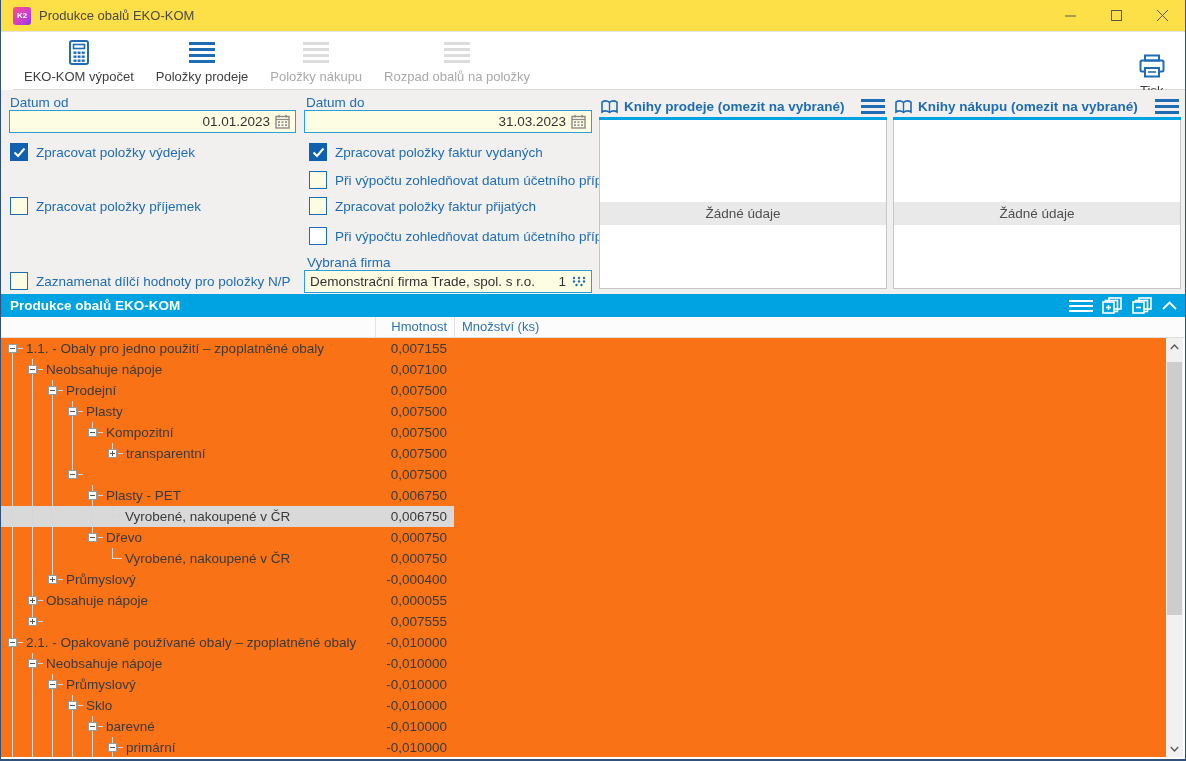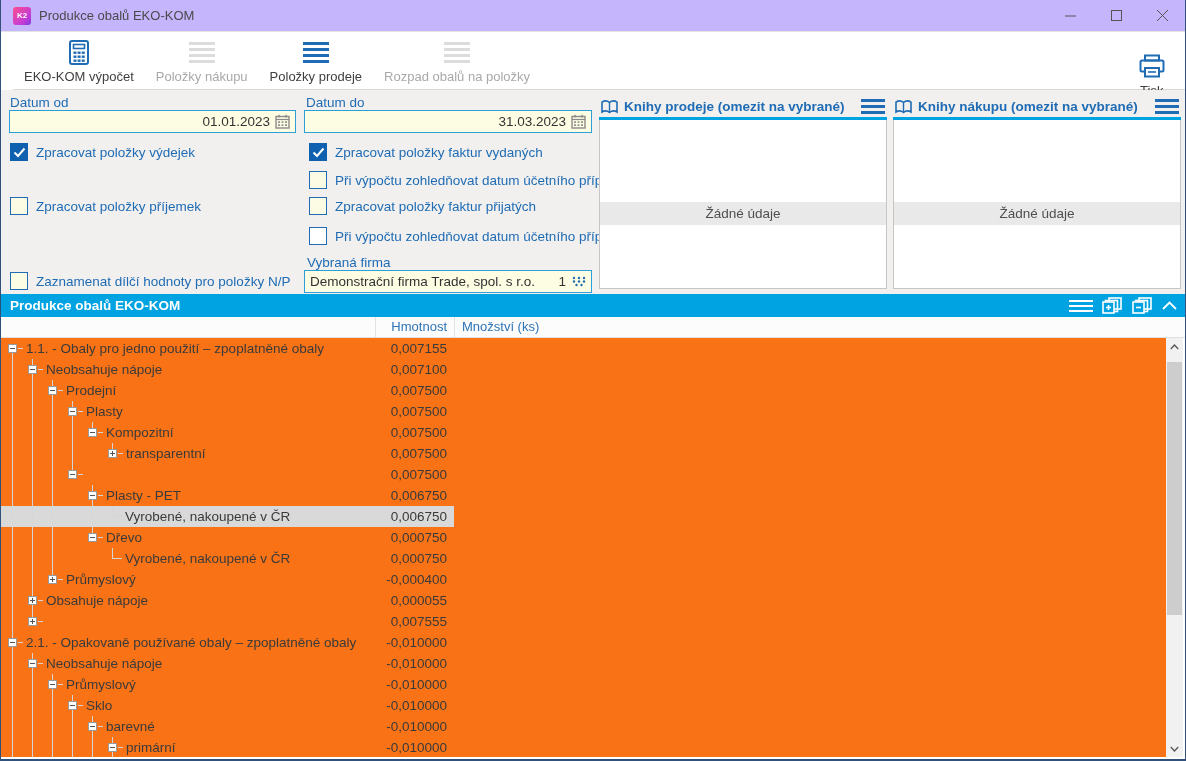--- a/index.html
+++ b/index.html
@@ -4,21 +4,21 @@
 <style>
   :root{
     --accent:#00a3e1; --link:#1f6cb5; --field-bg:#fdfde3; --field-border:#2b9fd8;
     --checked:#1060b0; --selected-row:#d9d9d9; --empty-band:#e9e9e9; --frame:#30517c;
   }
   *{box-sizing:border-box;margin:0;padding:0;}
   body{font-family:"Liberation Sans",sans-serif;background:#fff;width:1186px;height:761px;overflow:hidden;}
   .window{position:relative;width:1186px;height:761px;background:#fff;
     border-left:1px solid var(--frame);border-right:1px solid var(--frame);border-bottom:2px solid var(--frame);}
   
-  .titlebar{position:absolute;left:0;top:0;right:0;height:32px;background:#c4b5fd;border-bottom:1px solid #e3e3e3;display:flex;align-items:center;}
+  .titlebar{position:absolute;left:0;top:0;right:0;height:32px;background:#fde047;border-bottom:1px solid #e3e3e3;display:flex;align-items:center;}
   .appicon{width:18px;height:18px;margin:0 8px 0 12px;border-radius:3px;background:linear-gradient(135deg,#ff4d8d,#c23bd8 70%,#7b3bd8);
     color:#fff;font-size:8px;font-weight:bold;display:flex;align-items:center;justify-content:center;}
   .title{font-size:13px;color:#4a4a4a;}
   .wcontrols{margin-left:auto;display:flex;height:100%;}
   .wbtn{width:46px;height:100%;display:flex;align-items:center;justify-content:center;color:#555;}
   
   .toolbar{position:absolute;left:12px;top:33px;right:0;height:57px;background:#fff;border-bottom:1px solid #d8d8d8;display:flex;align-items:stretch;}
   .tbtn{display:flex;flex-direction:column;align-items:center;justify-content:flex-end;padding:6px 11px 5px;gap:4px;}
   .tbtn .tlabel{font-size:13px;color:#3f3f3f;white-space:nowrap;}
   .tbtn.disabled .tlabel{color:#a9a9a9;}
@@ -114,37 +114,37 @@
               <rect x="8.6" y="15.5" width="3" height="2.4"></rect>
               <rect x="12.7" y="15.5" width="3" height="2.4"></rect>
               <rect x="4.5" y="19.5" width="3" height="2.4"></rect>
               <rect x="8.6" y="19.5" width="3" height="2.4"></rect>
               <rect x="12.7" y="19.5" width="3" height="2.4"></rect>
             </g>
           </svg>
       </span>
       <span class="tlabel">EKO-KOM výpočet</span>
     </div>
+    <div class="tbtn">
+      <span class="ticon bars">
+          <i></i>
+          <i></i>
+          <i></i>
+          <i></i>
+        </span>
+      <span class="tlabel">Položky prodeje</span>
+    </div>
     <div class="tbtn disabled">
       <span class="ticon bars gray">
           <i></i>
           <i></i>
           <i></i>
           <i></i>
         </span>
       <span class="tlabel">Položky nákupu</span>
-    </div>
-    <div class="tbtn">
-      <span class="ticon bars">
-          <i></i>
-          <i></i>
-          <i></i>
-          <i></i>
-        </span>
-      <span class="tlabel">Položky prodeje</span>
     </div>
     <div class="tbtn disabled">
       <span class="ticon bars gray">
           <i></i>
           <i></i>
           <i></i>
           <i></i>
         </span>
       <span class="tlabel">Rozpad obalů na položky</span>
     </div>

